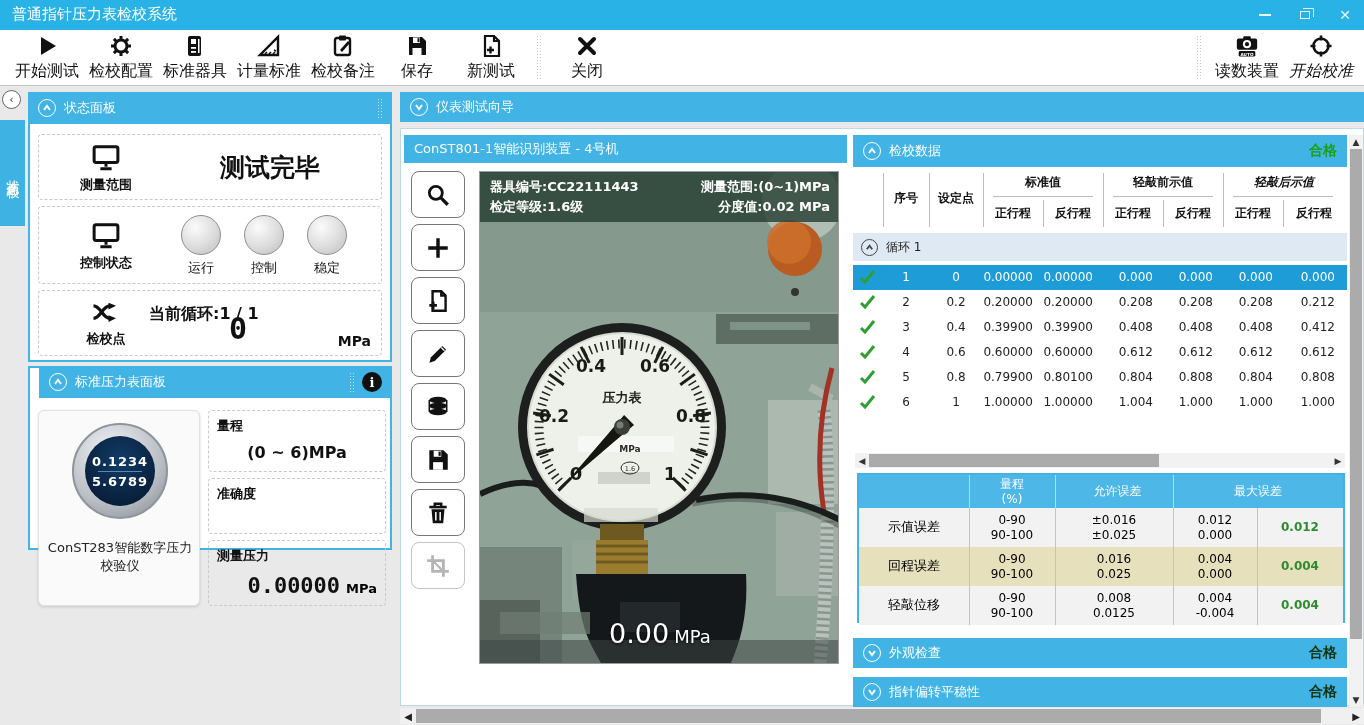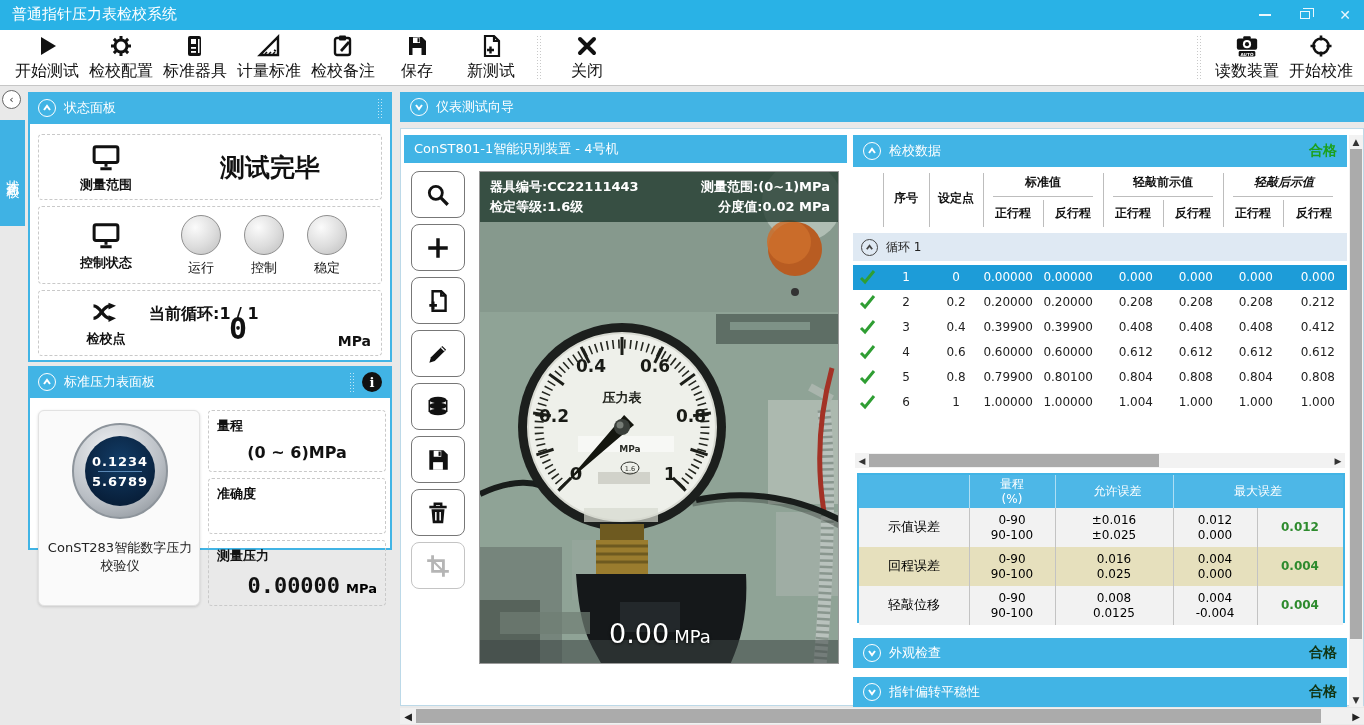--- a/index.html
+++ b/index.html
@@ -43,21 +43,21 @@
   .dash-row { position:absolute; left:8px; width:344px; border:1.5px dashed #c9c9c9; border-radius:4px; }
   .st-ico-col { position:absolute; left:22px; display:flex; flex-direction:column; align-items:center; gap:3px; width:90px; }
   .st-ico-col svg { width:34px; height:30px; }
   .st-lbl { font-size:13px; font-weight:bold; color:#111; }
   .big-state { position:absolute; left:130px; right:10px; text-align:center; font-size:25px; font-weight:bold; color:#111; }
   .led { width:40px; height:40px; border-radius:50%; border:1px solid #8f8f8f; background:radial-gradient(circle at 35% 30%, #fbfbfb, #dcdcdc 55%, #bdbdbd); }
   .led-item { position:absolute; display:flex; flex-direction:column; align-items:center; gap:4px; font-size:13px; color:#111; }
   .seg { font-family:"DejaVu Sans Mono", monospace; font-weight:bold; }
 
   
-  #standard-panel { left:28px; top:366px; width:364px; height:184px; }
+  #standard-panel { left:28px; top:366px; width:364px; height:184px;padding-left:11px; }
   #standard-panel .p-head { height:32px; margin:-2px -2px 0 -2px; }
   .info-circle { width:20px; height:20px; border-radius:50%; background:#111; color:#fff; font-size:13px; font-weight:bold; font-family:"DejaVu Serif", serif; display:flex; align-items:center; justify-content:center; }
   #device-card { position:absolute; left:8px; top:42px; width:162px; height:196px; background:#fafafa; border:1px solid #e2e2e2; border-radius:6px; box-shadow:0 1px 3px rgba(0,0,0,.15); }
   #device-gauge { position:absolute; left:33px; top:12px; width:96px; height:96px; border-radius:50%; background:radial-gradient(circle at 40% 30%, #f2f4f6, #b9bec4 60%, #7e858c); border:2px solid #8d949b; }
   #device-screen { position:absolute; left:11px; top:11px; width:70px; height:70px; border-radius:50%; background:radial-gradient(circle at 50% 35%, #123c66, #081f3a 75%); color:#fff; display:flex; flex-direction:column; align-items:center; justify-content:center; }
   #device-screen .rd { font-size:13px; font-weight:bold; letter-spacing:1px; }
   #device-screen .dv { width:44px; height:1px; background:#5a88b5; margin:2px 0; }
   #device-caption { position:absolute; left:6px; top:128px; width:150px; text-align:center; font-size:13px; color:#222; line-height:1.35; }
   .std-field { position:absolute; left:178px; width:178px; border:1.5px dashed #c9c9c9; border-radius:4px; padding:6px 8px; }
   .std-field .flabel { font-size:13px; font-weight:bold; color:#111; }
@@ -221,21 +221,21 @@
       <svg viewBox="0 0 26 26">
           <rect x="2" y="5" width="22" height="12" rx="2" fill="#111"></rect>
           <rect x="9" y="2.5" width="8" height="4" rx="1" fill="#111"></rect>
           <circle cx="13" cy="11" r="4.4" fill="#fff"></circle>
           <circle cx="13" cy="11" r="2.2" fill="#111"></circle>
           <rect x="4" y="18.5" width="18" height="6" rx="1.5" fill="#111"></rect>
           <text x="13" y="23.4" font-size="4.6" fill="#fff" text-anchor="middle" font-weight="bold">AUTO</text>
         </svg>
       <span class="lbl">读数装置</span>
     </div>
-    <div class="tb-item" style="margin-right:6px;">
+    <div class="tb-item" style="margin-right:6px;font-style:italic;">
       <svg viewBox="0 0 24 24">
           <circle cx="12" cy="12" r="7.5" fill="none" stroke="#111" stroke-width="2.6"></circle>
           <path d="M12 1.5 v5 M12 17.5 v5 M1.5 12 h5 M17.5 12 h5" stroke="#111" stroke-width="2.6"></path>
         </svg>
       <span class="lbl">开始校准</span>
     </div>
   </div>
 
   <div id="collapse-left" class="abs">
       <span>‹</span>

